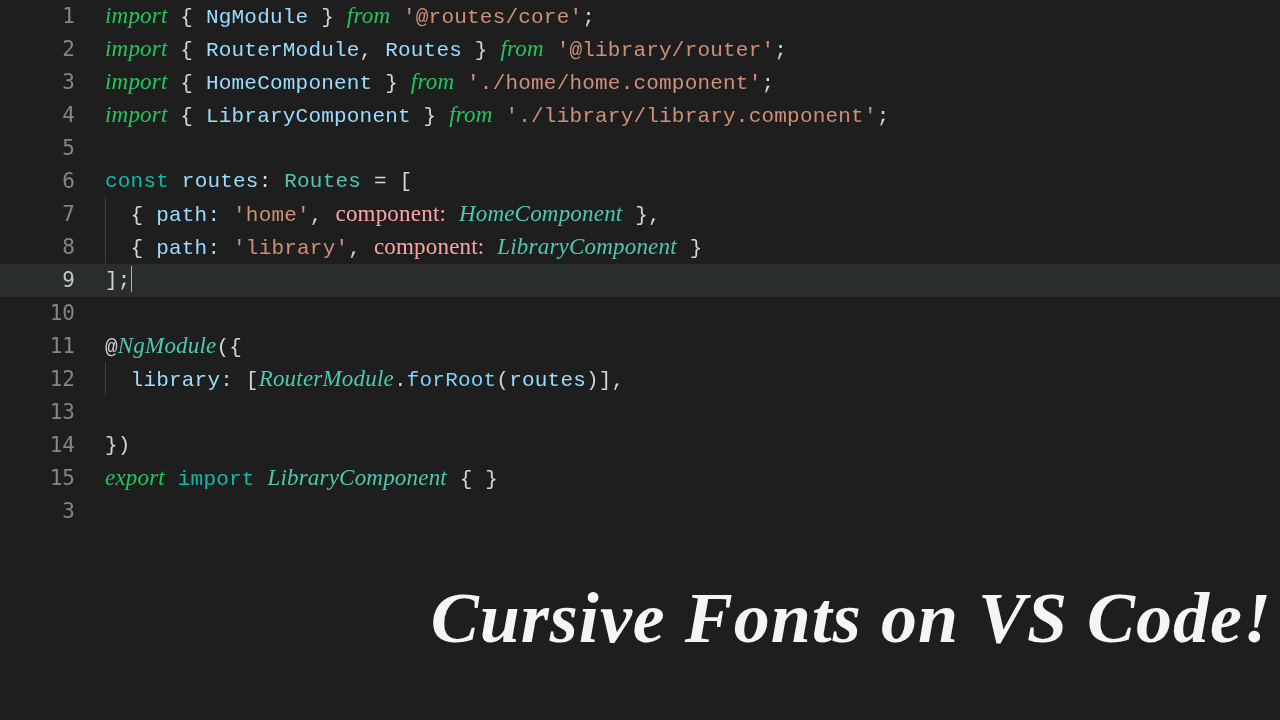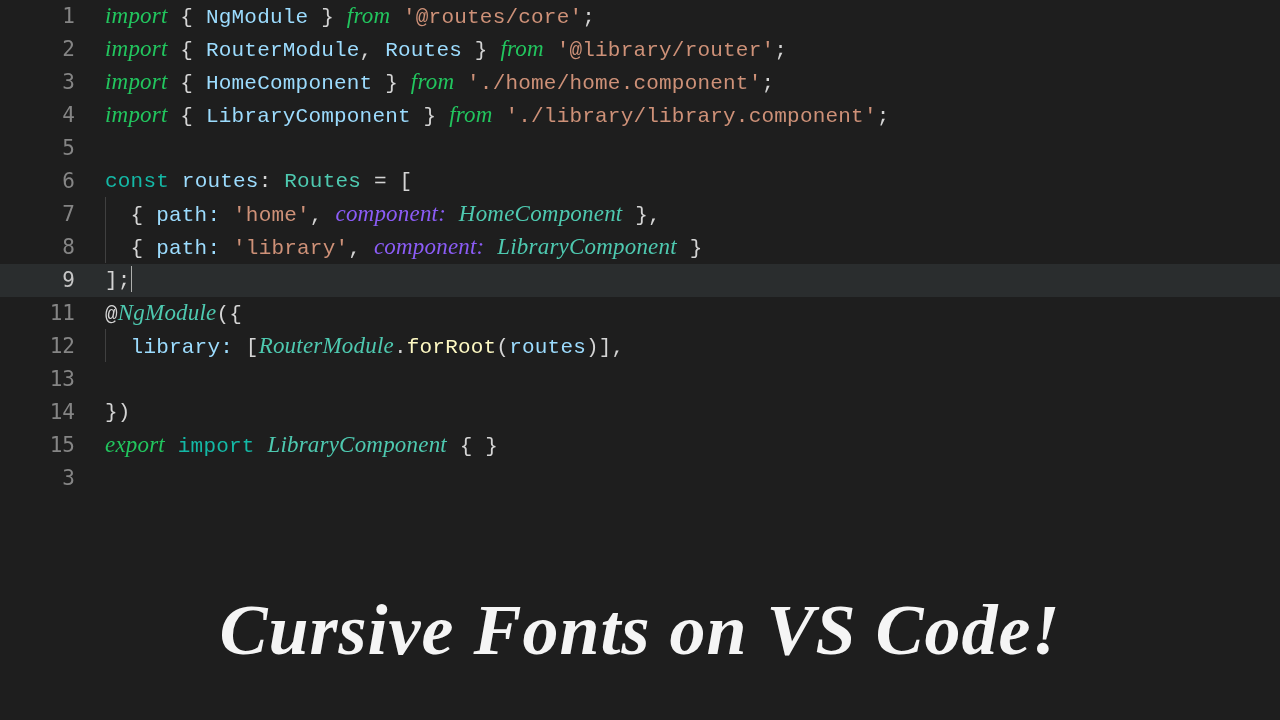--- a/index.html
+++ b/index.html
@@ -9,25 +9,25 @@
   .code{white-space:pre;color:#d4d4d4;letter-spacing:.2px}
   .line.hl{background:#2a2d2e}
   .line.hl .gutter{color:#c6c6c6}
   .kw{color:#22c55e;font-style:italic;font-family:'Brush Script MT','Segoe Script','Comic Sans MS',cursive;font-size:23px}
   .pu{color:#d4d4d4}
   .bl{color:#14b8a6}
   .id{color:#9cdcfe}
   .ty{color:#4ec9b0}
   .tyc{color:#4ec9b0;font-style:italic;font-family:'Brush Script MT','Segoe Script','Comic Sans MS',cursive;font-size:23px}
   .st{color:#ce9178}
-  .fn{color:#fef9c3}
-  .pr{color:#8b5cf6;font-style:italic;font-family:'Brush Script MT','Segoe Script','Comic Sans MS',cursive;font-size:23px}
+  .fn{color:#7dd3fc}
+  .pr{color:#fca5a5;font-family:'Brush Script MT','Segoe Script','Comic Sans MS',cursive;font-size:23px}
   .guide{display:inline-block;width:0;border-left:1px solid #404040;height:33px;vertical-align:top;margin-right:-1px}
   .caret{display:inline-block;width:1px;height:26px;background:#aeafad;vertical-align:middle;margin-top:-2px}
-  .banner{position:absolute;left:0;right:0;bottom:0;text-align:center;font-family:'Brush Script MT','Segoe Script','Lucida Handwriting',cursive;font-weight:700;font-style:italic;font-size:72px;color:#f5f5f5;padding:18px 0 48px;letter-spacing:1px}
+  .banner{position:absolute;left:0;right:8px;bottom:0;text-align:right;font-family:'Brush Script MT','Segoe Script','Lucida Handwriting',cursive;font-weight:700;font-style:italic;font-size:72px;color:#f5f5f5;padding:18px 0 60px;letter-spacing:1px}
 </style>
 </head>
 <body>
 
 <div class="editor">
   <div id="lines">
       <div class="line">
         <div class="gutter">1</div>
         <div class="code"><span class="kw">import</span><span> </span><span class="pu">{ </span><span class="id">NgModule</span><span class="pu"> } </span><span class="kw">from</span><span> </span><span class="st">'@routes/core'</span><span class="pu">;</span></div>
       </div>
@@ -57,20 +57,24 @@
       </div>
       <div class="line">
         <div class="gutter">8</div>
         <div class="code"><span class="guide"></span><span>  </span><span class="pu">{ </span><span class="id">path:</span><span> </span><span class="st">'library'</span><span class="pu">, </span><span class="pr">component:</span><span> </span><span class="tyc">LibraryComponent</span><span> </span><span class="pu">}</span></div>
       </div>
       <div class="line hl">
         <div class="gutter">9</div>
         <div class="code"><span class="pu">];</span><span class="caret"></span></div>
       </div>
       <div class="line">
+        <div class="gutter">10</div>
+        <div class="code"></div>
+      </div>
+      <div class="line">
         <div class="gutter">11</div>
         <div class="code"><span class="pu">@</span><span class="tyc">NgModule</span><span class="pu">({</span></div>
       </div>
       <div class="line">
         <div class="gutter">12</div>
         <div class="code"><span class="guide"></span><span>  </span><span class="id">library:</span><span> </span><span class="pu">[</span><span class="tyc">RouterModule</span><span class="pu">.</span><span class="fn">forRoot</span><span class="pu">(</span><span class="id">routes</span><span class="pu">)],</span></div>
       </div>
       <div class="line">
         <div class="gutter">13</div>
       </div>

